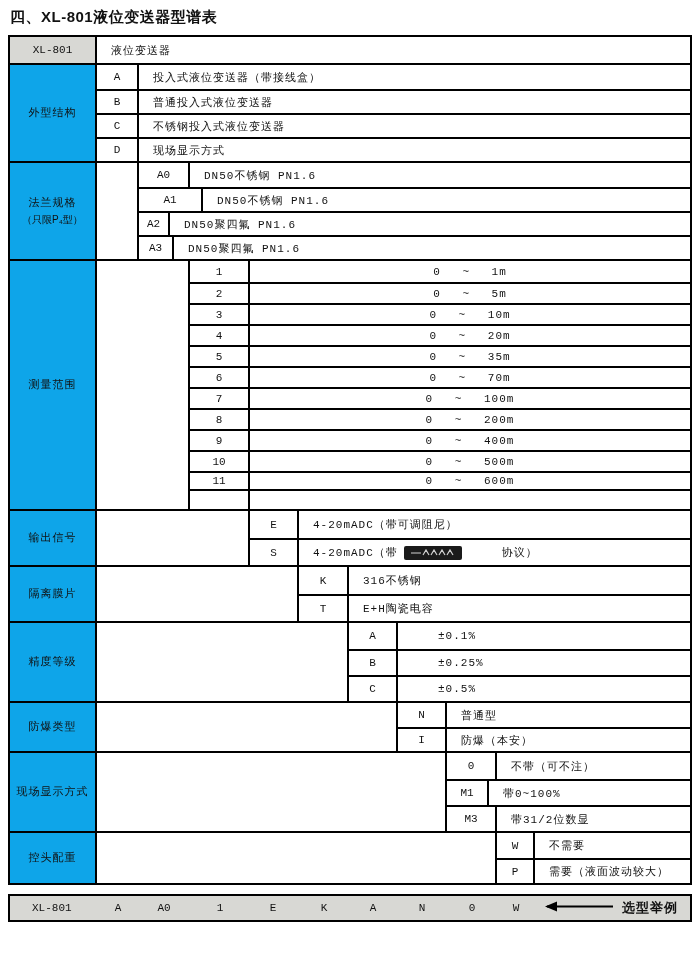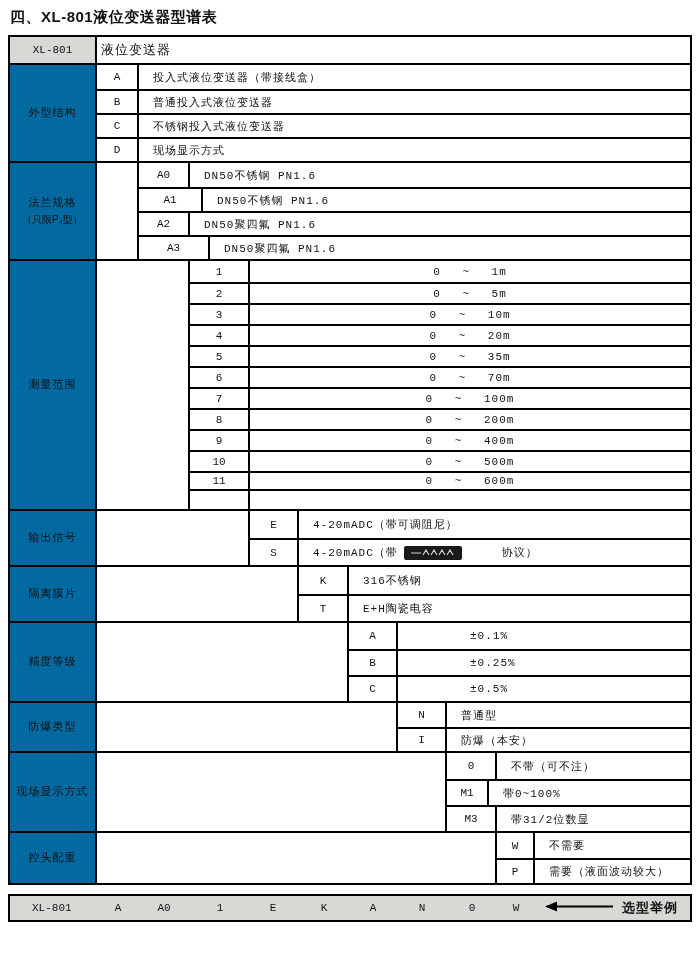--- a/index.html
+++ b/index.html
@@ -17,21 +17,21 @@
   }
   .spec-table {
     width: 684px;
     border: 2px solid #000;
     background: #fff;
   }
   .section { display: flex; border-top: 2px solid #000; align-items: stretch; }
   .section:first-child { border-top: none; }
   .label-cell {
     width: 87px; flex: 0 0 87px;
-    background: #0369a1;
+    background: #0ea5e9;
     border-right: 2px solid #000;
     display: flex; flex-direction: column;
     align-items: center; justify-content: center;
     font-size: 11px; letter-spacing: 1px;
     text-align: right; line-height: 1.6;
   }
   .label-cell .l2 { font-size: 10px; letter-spacing: 0; }
   .spacer-cell { flex: 0 0 auto; background: #fff; border-right: 2px solid #000; }
   .rows { flex: 1 1 auto; display: flex; flex-direction: column; }
   .trow { display: flex; align-items: stretch; }
@@ -43,38 +43,38 @@
     font-family: "Liberation Mono", "DejaVu Sans Mono", monospace;
     font-size: 11px;
   }
   .desc-cell {
     flex: 1 1 auto; display: flex; align-items: center;
     font-size: 11px; letter-spacing: 1px;
     font-family: "Liberation Mono", "Liberation Sans", sans-serif;
   }
   .desc-left   { padding-left: 14px; }
   .desc-center { justify-content: center; word-spacing: 14px; letter-spacing: 1px; }
-  .desc-acc    { padding-left: 72px; }
+  .desc-acc    { padding-left: 40px; }
   .hart-badge {
     display: inline-flex; align-items: center; justify-content: center;
     width: 58px; height: 14px; background: #1a1a1a;
     border-radius: 2px; margin: 0 6px;
   }
   .s-suffix { margin-left: 34px; }
   
   .hdr-model {
     width: 87px; flex: 0 0 87px; background: #d8d8d4;
     border-right: 2px solid #000;
     display: flex; align-items: center; justify-content: center;
     font-family: "Liberation Mono", "DejaVu Sans Mono", monospace;
     font-size: 11px;
   }
   .hdr-name {
     flex: 1; display: flex; align-items: center;
-    padding-left: 4px; font-size: 13px; letter-spacing: 1px;
+    padding-left: 14px; font-size: 11px; letter-spacing: 1px;
   }
   
   .example-strip {
     position: relative;
     width: 684px; height: 28px;
     margin-top: 9px;
     background: #d8d8d4;
     border: 2px solid #000;
     font-family: "Liberation Mono", "DejaVu Sans Mono", monospace;
     font-size: 11px;
@@ -131,25 +131,25 @@
     <div class="rows">
       <div class="trow" style="height:24px">
         <div class="code-cell" style="width:51px">A0</div>
         <div class="desc-cell desc-left">DN50不锈钢  PN1.6</div>
       </div>
       <div class="trow" style="height:24px">
         <div class="code-cell" style="width:64px">A1</div>
         <div class="desc-cell desc-left">DN50不锈钢  PN1.6</div>
       </div>
       <div class="trow" style="height:24px">
-        <div class="code-cell" style="width:51px">A2</div>
+        <div class="code-cell" style="width:31px">A2</div>
         <div class="desc-cell desc-left">DN50聚四氟  PN1.6</div>
       </div>
       <div class="trow" style="height:24px">
-        <div class="code-cell" style="width:71px">A3</div>
+        <div class="code-cell" style="width:35px">A3</div>
         <div class="desc-cell desc-left">DN50聚四氟  PN1.6</div>
       </div>
     </div>
   </div>
 
   <div class="section">
     <div class="label-cell">测量范围</div>
     <div class="spacer-cell" style="width:93px"></div>
     <div class="rows">
       <div class="trow" style="height:21px">

